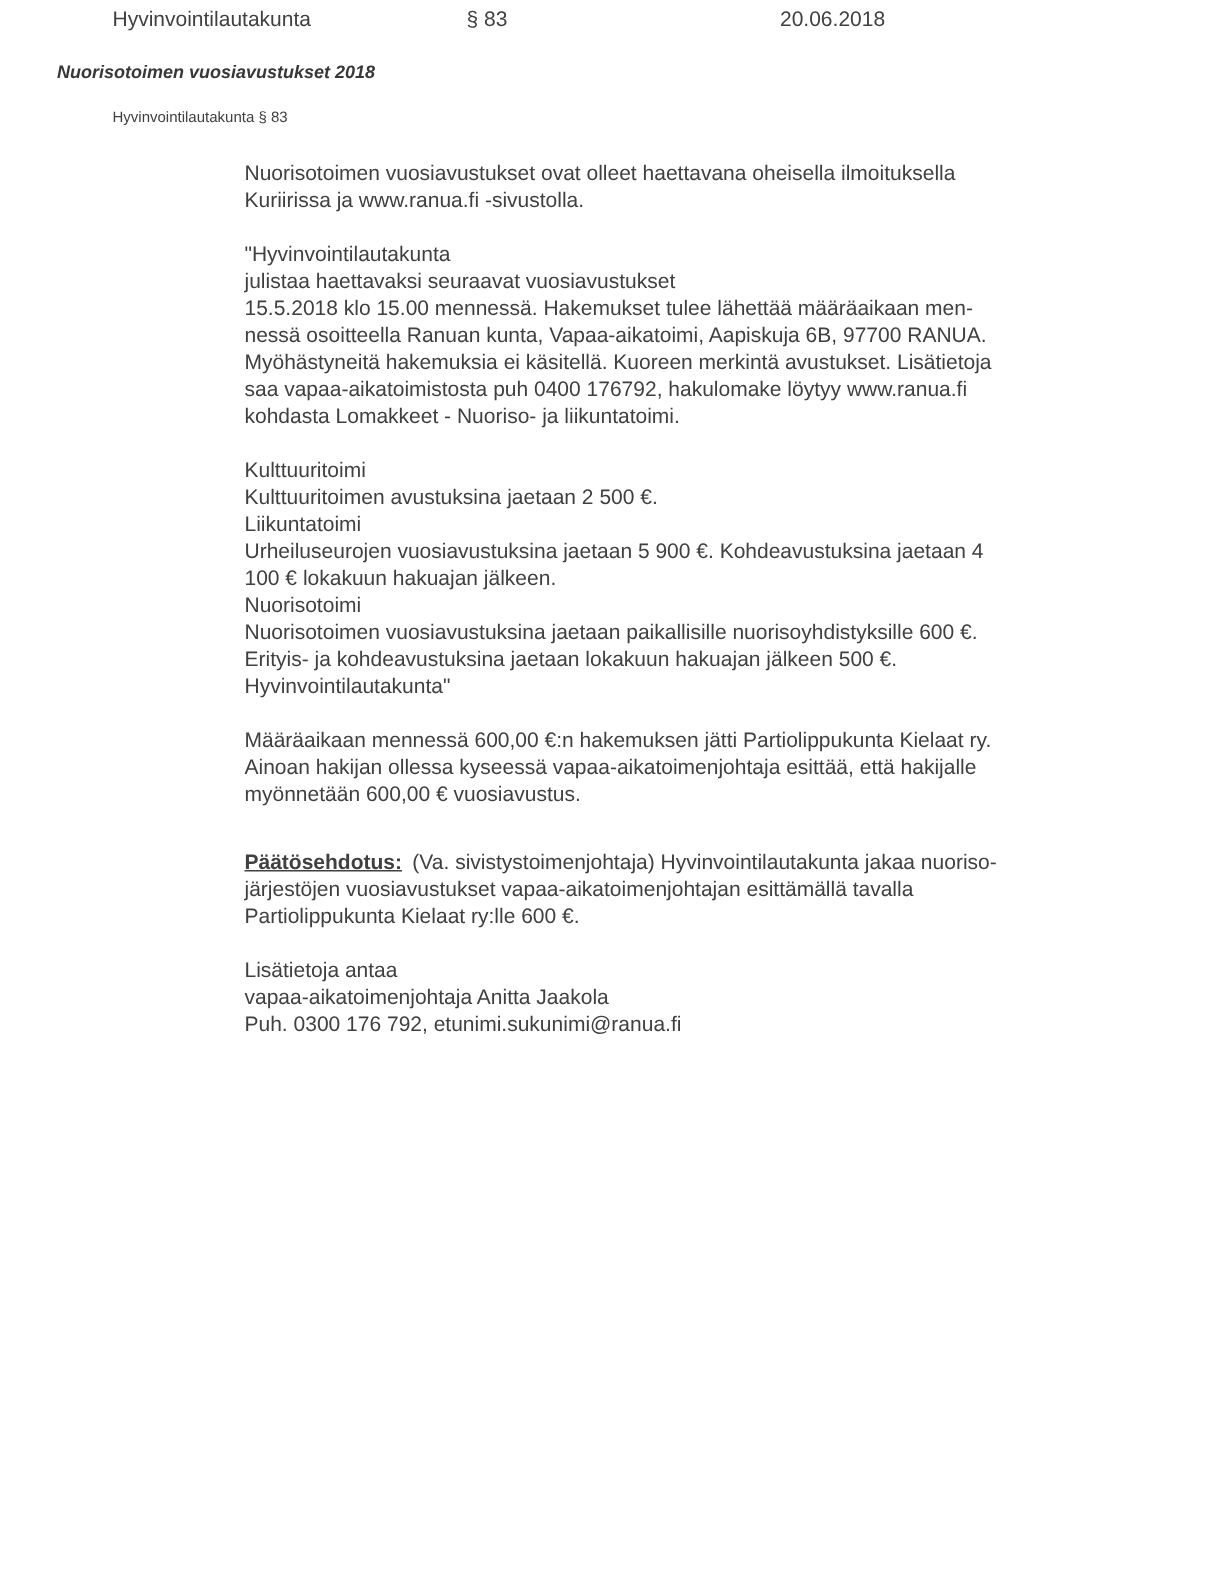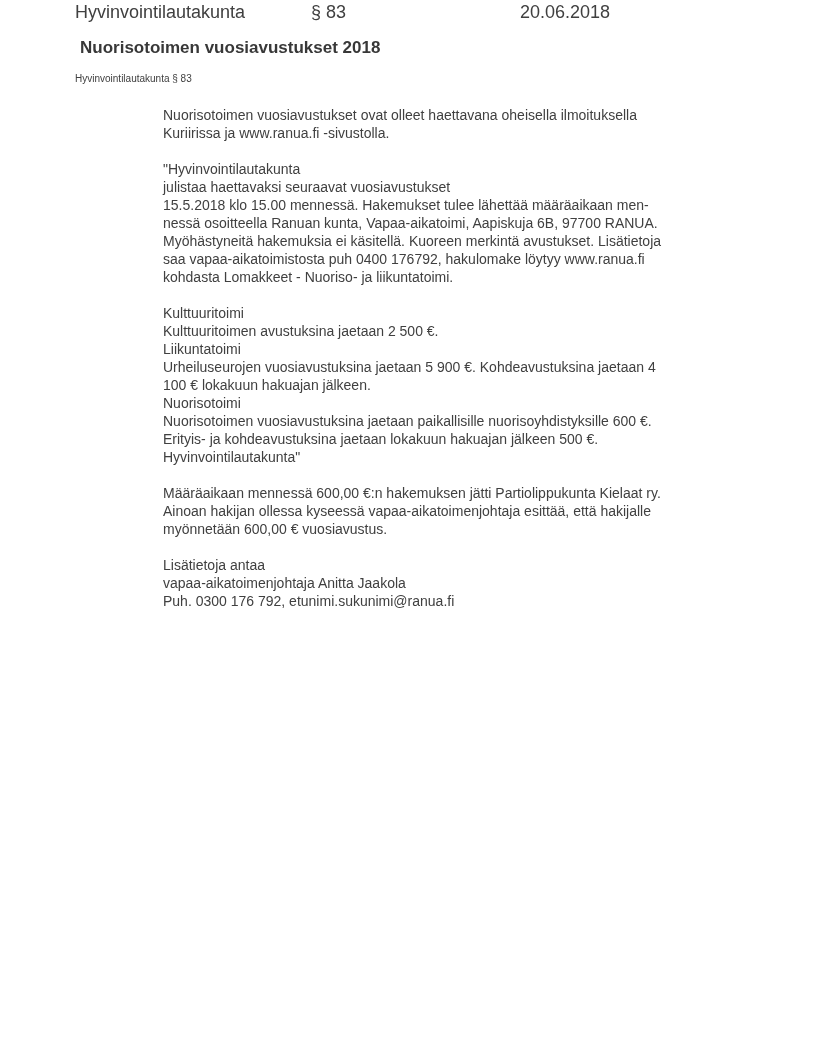--- a/index.html
+++ b/index.html
@@ -11,32 +11,33 @@
   }
   .page {
     position: relative;
     width: 816px; height: 1056px;
     background: #ffffff;
     overflow: hidden;
   }
   .meta-row {
     position: relative;
     height: 21px;
-    font-size: 18px;
+    font-size: 14px;
     line-height: 18px;
   }
   .meta-committee { position: absolute; left: 75px;  top: 3px; }
   .meta-section   { position: absolute; left: 311px; top: 3px; }
   .meta-date      { position: absolute; left: 520px; top: 3px; }
   .doc-title {
-    margin: 17px 0 0 80px;
-    font-size: 17px;
+    margin: 17px 0 0 38px;
+    font-size: 12px;
     line-height: 20px;
     font-weight: bold;
     color: #383838;
+    font-style: italic;
   }
   .doc-subtitle {
     margin: 12px 0 0 75px;
     font-size: 10px;
     line-height: 18px;
   }
   .doc-body {
     margin-left: 163px;
     width: 640px;
     font-size: 14px;
@@ -88,20 +89,23 @@
 100 € lokakuun hakuajan jälkeen.
 Nuorisotoimi
 Nuorisotoimen vuosiavustuksina jaetaan paikallisille nuorisoyhdistyksille 600 €.
 Erityis- ja kohdeavustuksina jaetaan lokakuun hakuajan jälkeen 500 €.
 Hyvinvointilautakunta"</p>
 
     <p class="para">Määräaikaan mennessä 600,00 €:n hakemuksen jätti Partiolippukunta Kielaat ry.
 Ainoan hakijan ollessa kyseessä vapaa-aikatoimenjohtaja esittää, että hakijalle
 myönnetään 600,00 € vuosiavustus.</p>
 
+    <p class="para gap-lg"><span class="lead">Päätösehdotus:</span><span> (Va. sivistystoimenjohtaja) Hyvinvointilautakunta jakaa nuoriso-
+järjestöjen vuosiavustukset vapaa-aikatoimenjohtajan esittämällä tavalla
+Partiolippukunta Kielaat ry:lle 600 €.</span></p>
 
 
     <p class="para">Lisätietoja antaa
 vapaa-aikatoimenjohtaja Anitta Jaakola
 Puh. 0300 176 792, etunimi.sukunimi@ranua.fi</p>
 
   </div>
 
 </div>
 

